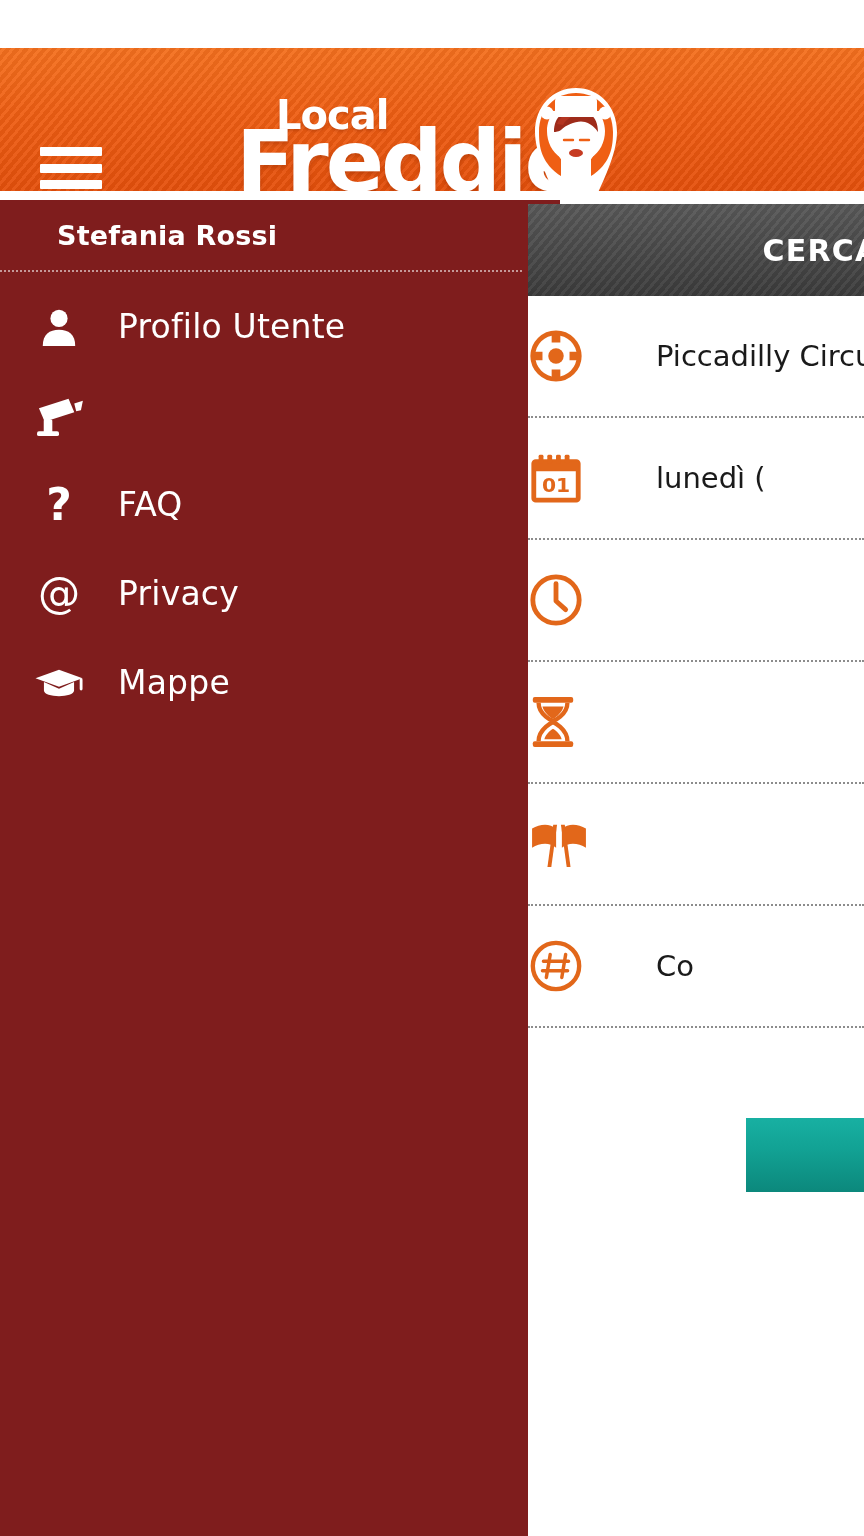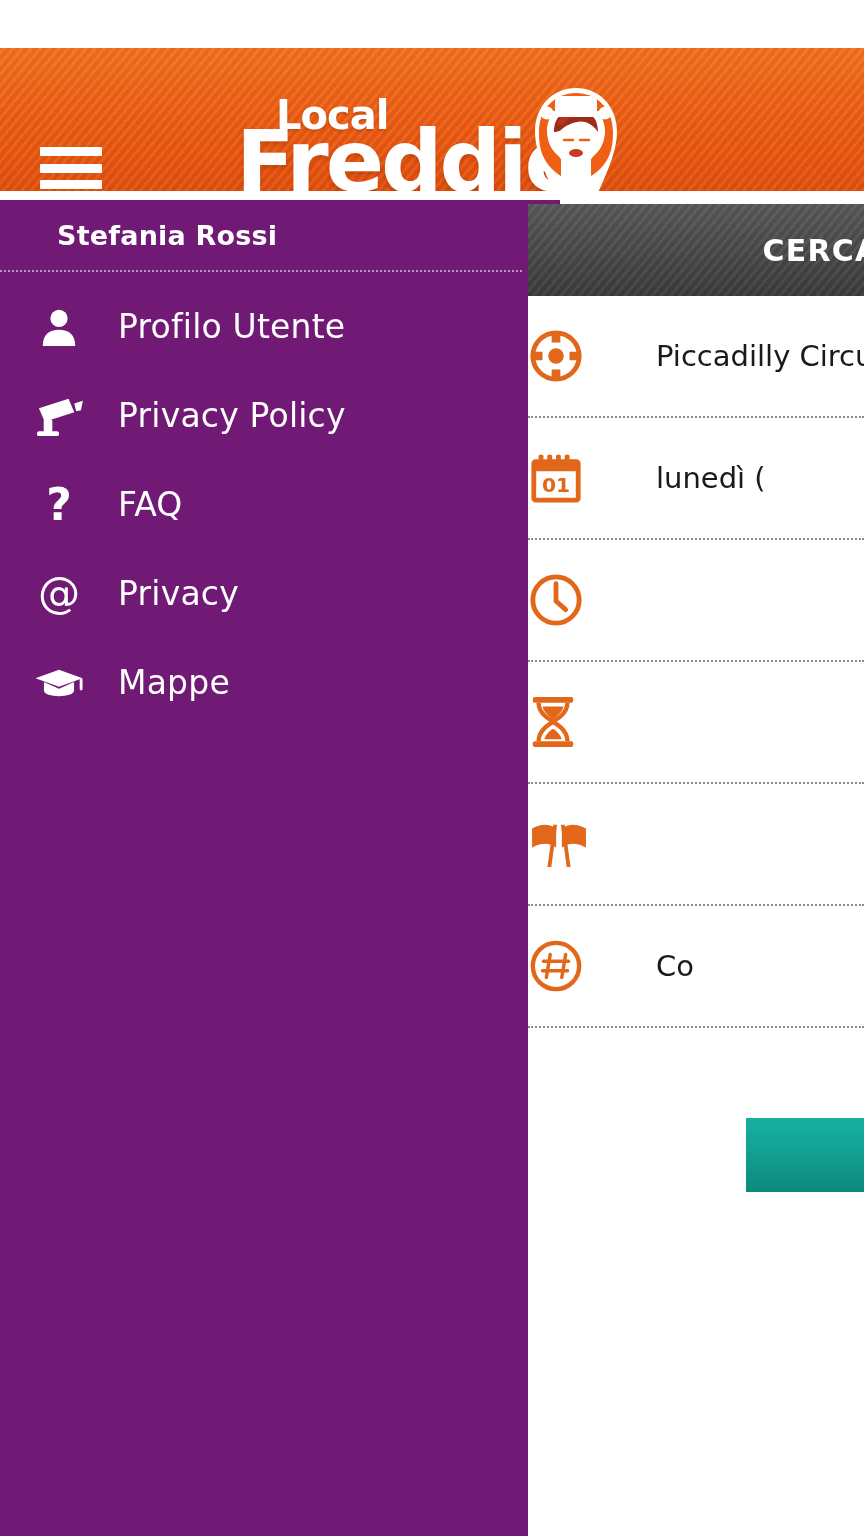--- a/index.html
+++ b/index.html
@@ -64,21 +64,21 @@
   }
   .logo-pin {
     position:absolute; left:523px; top:32px;
     width:106px; height:158px;
   }
 
   
   .sidebar {
     position:absolute; left:0; top:200px;
     width:560px; height:1336px;
-    background:#701a75;
+    background:#7f1d1d;
   }
   .sidebar-user {
     position:absolute; left:0; top:0;
     width:522px; height:70px;
     display:flex; align-items:center;
   }
   .sidebar-user-name {
     padding-left:57px;
     font-size:27px; font-weight:bold;
     color:#ffffff;
@@ -233,21 +233,20 @@
 
       <div class="menu-item">
         <div class="menu-icon">
           <svg viewBox="0 0 52 44" width="50" height="42" fill="currentColor">
             <path d="M5 14 L36 4 L42 18 L11 28 Z"></path>
             <path d="M42 9 L51 6 L49 16 L44 17 Z"></path>
             <rect x="10" y="26" width="9" height="16" rx="1"></rect>
             <rect x="3" y="38" width="23" height="5" rx="2"></rect>
           </svg>
         </div>
-        <div class="menu-label">Privacy Policy</div>
       </div>
 
       <div class="menu-item">
         <div class="menu-icon">
           <svg viewBox="0 0 34 48" width="34" height="46">
             <text x="17" y="40" text-anchor="middle" font-family="DejaVu Sans, sans-serif" font-size="46" font-weight="bold" fill="currentColor">?</text>
           </svg>
         </div>
         <div class="menu-label">FAQ</div>
       </div>

